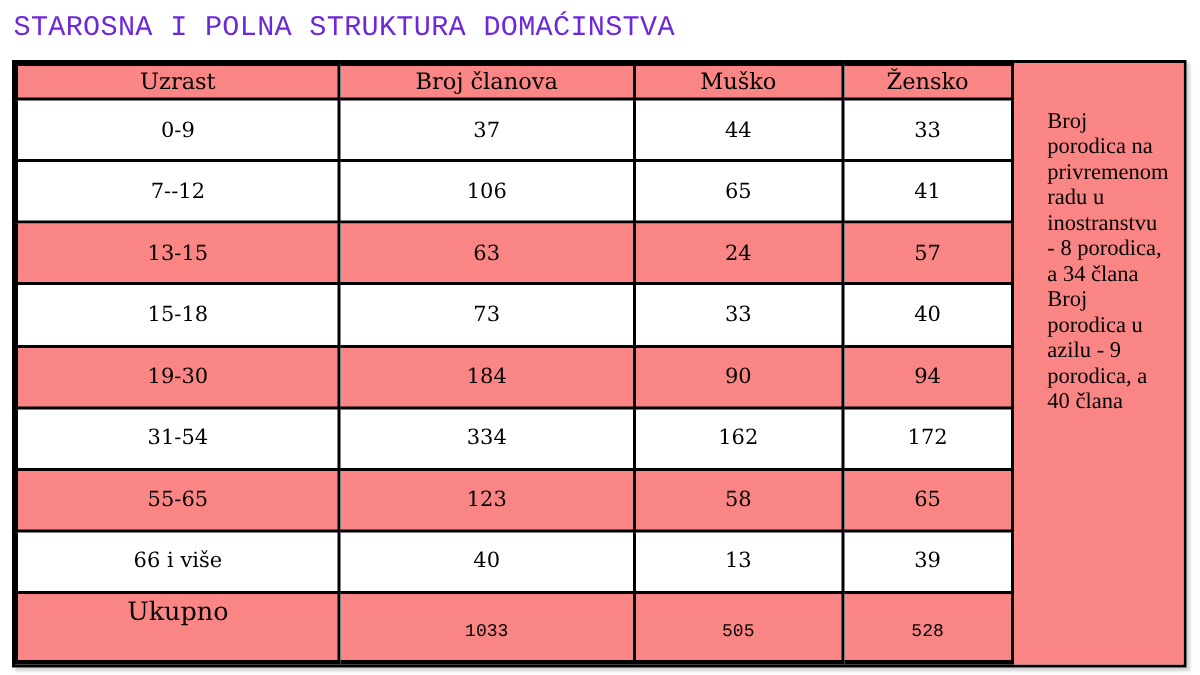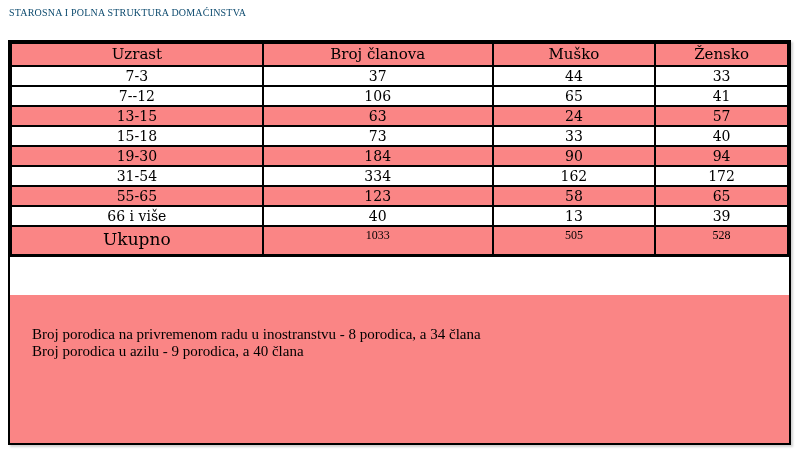--- a/index.html
+++ b/index.html
@@ -13,36 +13,36 @@
     width:800px;
     height:450px;
     overflow:hidden;
     font-family:"DejaVu Serif", serif;
     color:#000;
   }
   .page-title{
     position:absolute;
     left:9px;
     top:7px;
-    font-family:Liberation Serif, serif;
-    font-size:10px;
+    font-family:Liberation Mono, monospace;
+    font-size:19px;
     letter-spacing:0.2px;
-    color:#0c4a6e;
+    color:#6d28d9;
   }
   .container{
     position:absolute;
     left:8px;
     top:40px;
     width:783px;
     height:405px;
     box-sizing:border-box;
     border:2px solid var(--border);
     background:#ffffff;
     display:flex;
-    flex-direction:column;
+    flex-direction:row;
     box-shadow:2px 2px 2px rgba(0,0,0,0.18);
   }
   table{
     border-collapse:collapse;
     width:100%;
     table-layout:fixed;
   }
   th,td{
     border:2px solid var(--border);
     text-align:center;
@@ -69,24 +69,24 @@
   tr.total td{
     border-bottom:3px solid var(--border);
     height:25px;
     vertical-align:top;
   }
   td.total-label{
     font-size:17px;
     line-height:25px;
   }
   td.total-num{
-    font-family:Liberation Serif, serif;
+    font-family:Liberation Mono, monospace;
     font-size:12px;
     line-height:12px;
-    padding-top:2px;
+    padding-top:19px;
   }
   .spacer{
     height:38px;
     background:#ffffff;
   }
   .notes{
     flex:1;
     background:var(--pink);
     font-family:"Liberation Serif", serif;
     font-size:15px;
@@ -116,21 +116,21 @@
       <tr>
         <th>Uzrast</th>
         <th>Broj članova</th>
         <th>Muško</th>
         <th>Žensko</th>
       </tr>
     </thead>
     <tbody>
 
     <tr>
-          <td>7-3</td>
+          <td>0-9</td>
           <td>37</td>
           <td>44</td>
           <td>33</td>
         </tr>
         <tr>
           <td>7--12</td>
           <td>106</td>
           <td>65</td>
           <td>41</td>
         </tr>

